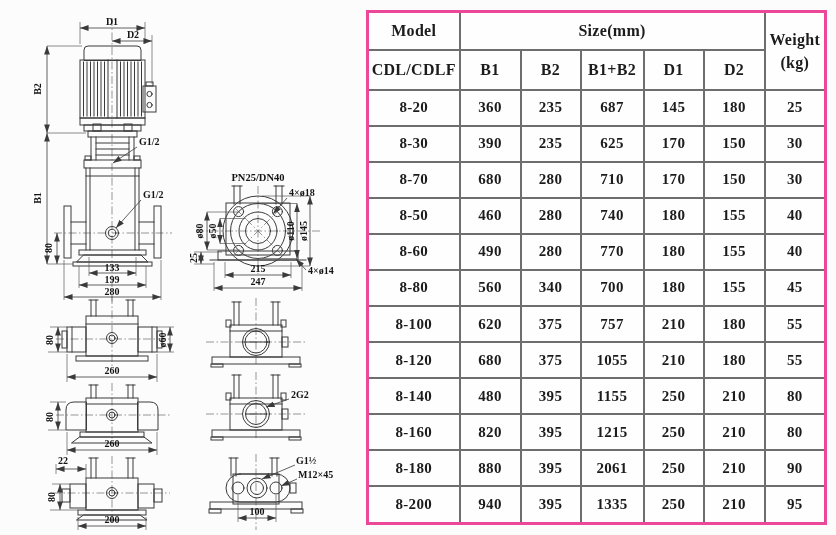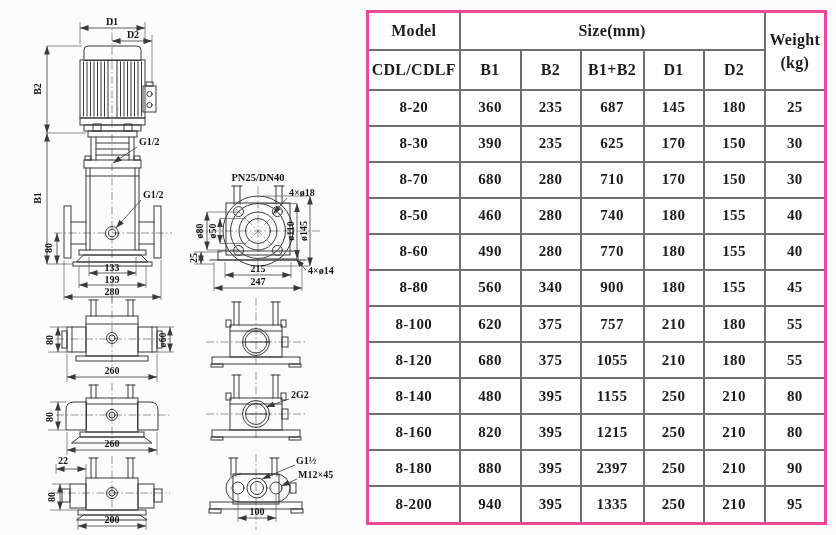--- a/index.html
+++ b/index.html
@@ -355,21 +355,21 @@
         <td>280</td>
         <td>770</td>
         <td>180</td>
         <td>155</td>
         <td>40</td>
       </tr>
       <tr>
         <td>8-80</td>
         <td>560</td>
         <td>340</td>
-        <td>900</td>
+        <td>700</td>
         <td>180</td>
         <td>155</td>
         <td>45</td>
       </tr>
       <tr>
         <td>8-100</td>
         <td>620</td>
         <td>375</td>
         <td>757</td>
         <td>210</td>
@@ -400,21 +400,21 @@
         <td>395</td>
         <td>1215</td>
         <td>250</td>
         <td>210</td>
         <td>80</td>
       </tr>
       <tr>
         <td>8-180</td>
         <td>880</td>
         <td>395</td>
-        <td>2397</td>
+        <td>2061</td>
         <td>250</td>
         <td>210</td>
         <td>90</td>
       </tr>
       <tr>
         <td>8-200</td>
         <td>940</td>
         <td>395</td>
         <td>1335</td>
         <td>250</td>

